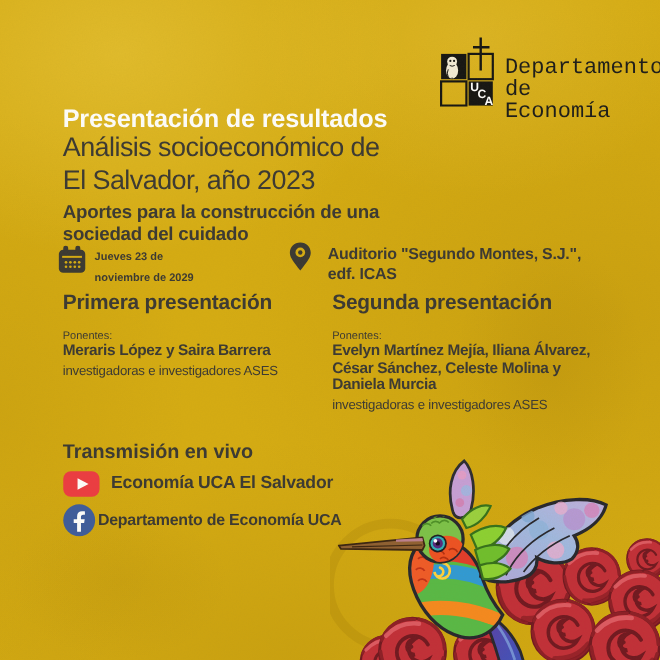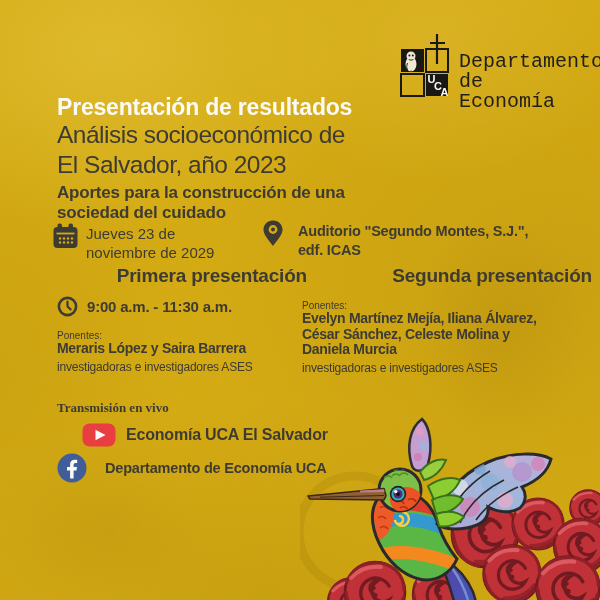--- a/index.html
+++ b/index.html
@@ -23,39 +23,39 @@
 
   .kicker{left:57px;top:94px;font-size:23px;font-weight:bold;color:#ffffff;letter-spacing:-0.2px;}
   .main1{left:57px;top:121px;}
   .main2{left:57px;top:151px;}
   .main-line{font-size:24.5px;font-weight:normal;letter-spacing:-0.5px;}
   .sub1{left:57px;top:183px;}
   .sub2{left:57px;top:203px;}
   .sub-line{font-size:17px;font-weight:bold;letter-spacing:-0.2px;}
 
   .cal-icon{left:52px;top:223px;}
-  .date-text{left:86px;top:224px;font-size:15px;line-height:19px;font-weight:normal;}
+  .date-text{left:86px;top:224px;font-size:10px;line-height:19px;font-weight:bold;}
   .pin-icon{left:262px;top:219px;}
   .venue-text{left:298px;top:222px;font-size:14.5px;line-height:19px;font-weight:bold;letter-spacing:-0.2px;}
 
   .col{width:250px;}
   .col1{left:57px;top:265px;}
   .col2{left:302px;top:265px;width:290px;}
-  .col-title{font-size:19px;font-weight:bold;letter-spacing:-0.2px;text-align:right;}
+  .col-title{font-size:19px;font-weight:bold;letter-spacing:-0.2px;}
   .time-row{display:flex;align-items:center;gap:9px;margin-top:8px;height:22px;}
   .time-text{font-size:15px;font-weight:bold;letter-spacing:-0.2px;}
   .pon-label{margin-top:13px;font-size:10px;font-weight:normal;}
   .speaker-line{font-size:14px;font-weight:bold;line-height:15.5px;letter-spacing:-0.3px;white-space:nowrap;}
   .role-line{font-size:12px;margin-top:3px;letter-spacing:-0.2px;white-space:nowrap;}
 
   .stream{left:57px;top:400px;}
-  .stream-label{font-size:13px;font-weight:bold;font-family:Liberation Serif, serif;}
-  .yt-row{display:flex;align-items:center;gap:10px;margin-top:7px;height:24px;margin-left:25px;}
+  .stream-label{font-size:18px;font-weight:bold;}
+  .yt-row{display:flex;align-items:center;gap:10px;margin-top:7px;height:24px;}
   .yt-text{font-size:16px;font-weight:bold;letter-spacing:-0.2px;}
-  .fb-row{display:flex;align-items:center;gap:18px;margin-top:6px;height:30px;}
+  .fb-row{display:flex;align-items:center;gap:2px;margin-top:6px;height:30px;}
   .fb-text{font-size:14.5px;font-weight:bold;letter-spacing:-0.2px;}
 
   .artwork{left:300px;top:412px;}
   .wm1{left:380px;top:170px;width:240px;height:330px;
        background:radial-gradient(closest-side, rgba(138,100,2,0.12), transparent 72%);}
   .wm2{left:-30px;top:430px;width:280px;height:200px;
        background:radial-gradient(closest-side, rgba(148,110,4,0.10), transparent 70%);}
   .grain{left:0;top:0;pointer-events:none;}
 </style>
 </head>
@@ -119,27 +119,20 @@
     <circle cx="11" cy="10.5" r="4.4" fill="#d6ac13"></circle>
     <circle cx="11" cy="10.5" r="2" fill="#3a3834"></circle>
   </svg>
   <div class="abs venue-text ink">
     <div class="nowrap">Auditorio "Segundo Montes, S.J.",</div>
     <div class="nowrap">edf. ICAS</div>
   </div>
 
   <div class="abs col col1">
     <div class="col-title ink nowrap">Primera presentación</div>
-    <div class="time-row">
-      <svg width="21" height="21" viewBox="0 0 21 21">
-        <circle cx="10.5" cy="10.5" r="8.6" fill="none" stroke="#3a3834" stroke-width="2.6"></circle>
-        <path d="M10.5,10.5 V5.6 M10.5,10.5 L13.6,13.4" stroke="#3a3834" stroke-width="2.2" stroke-linecap="round" fill="none"></path>
-      </svg>
-      <span class="time-text ink nowrap">9:00 a.m. - 11:30 a.m.</span>
-    </div>
     <div class="pon-label ink">Ponentes:</div>
     <div class="speaker-line ink">Meraris López y Saira Barrera</div>
     <div class="role-line ink">investigadoras e investigadores ASES</div>
   </div>
 
   <div class="abs col col2">
     <div class="col-title ink nowrap">Segunda presentación</div>
     <div class="pon-label ink">Ponentes:</div>
     <div class="speaker-line ink">Evelyn Martínez Mejía, Iliana Álvarez,</div>
     <div class="speaker-line ink">César Sánchez, Celeste Molina y</div>

